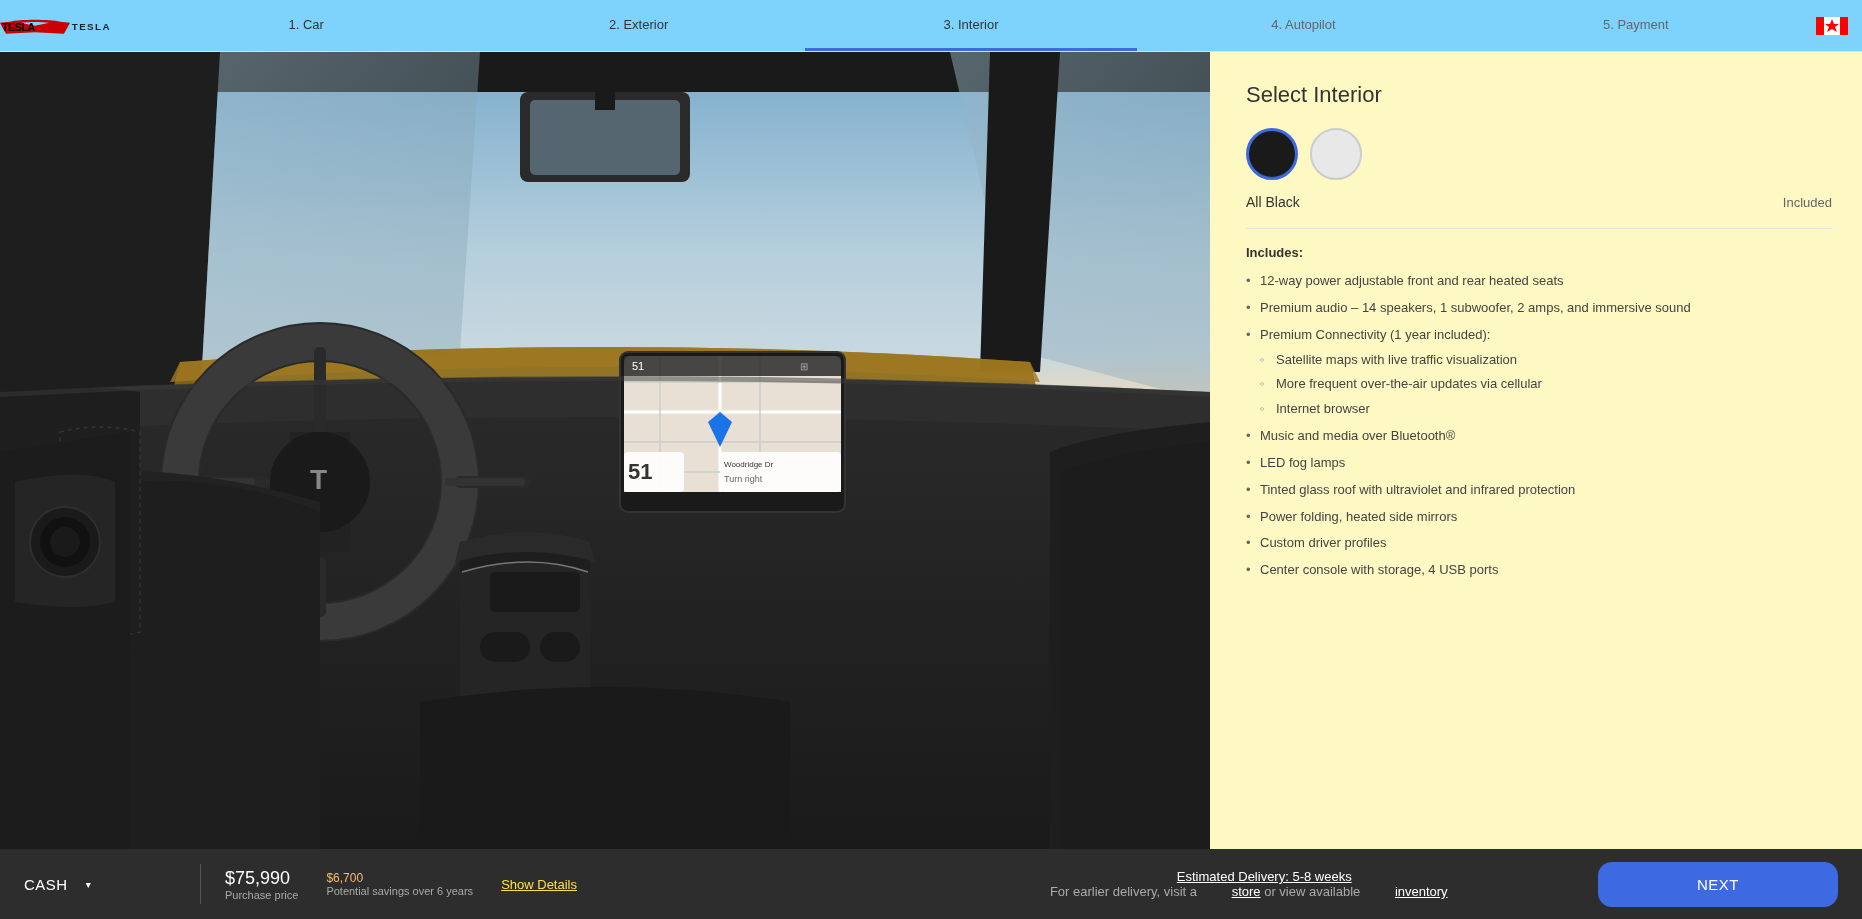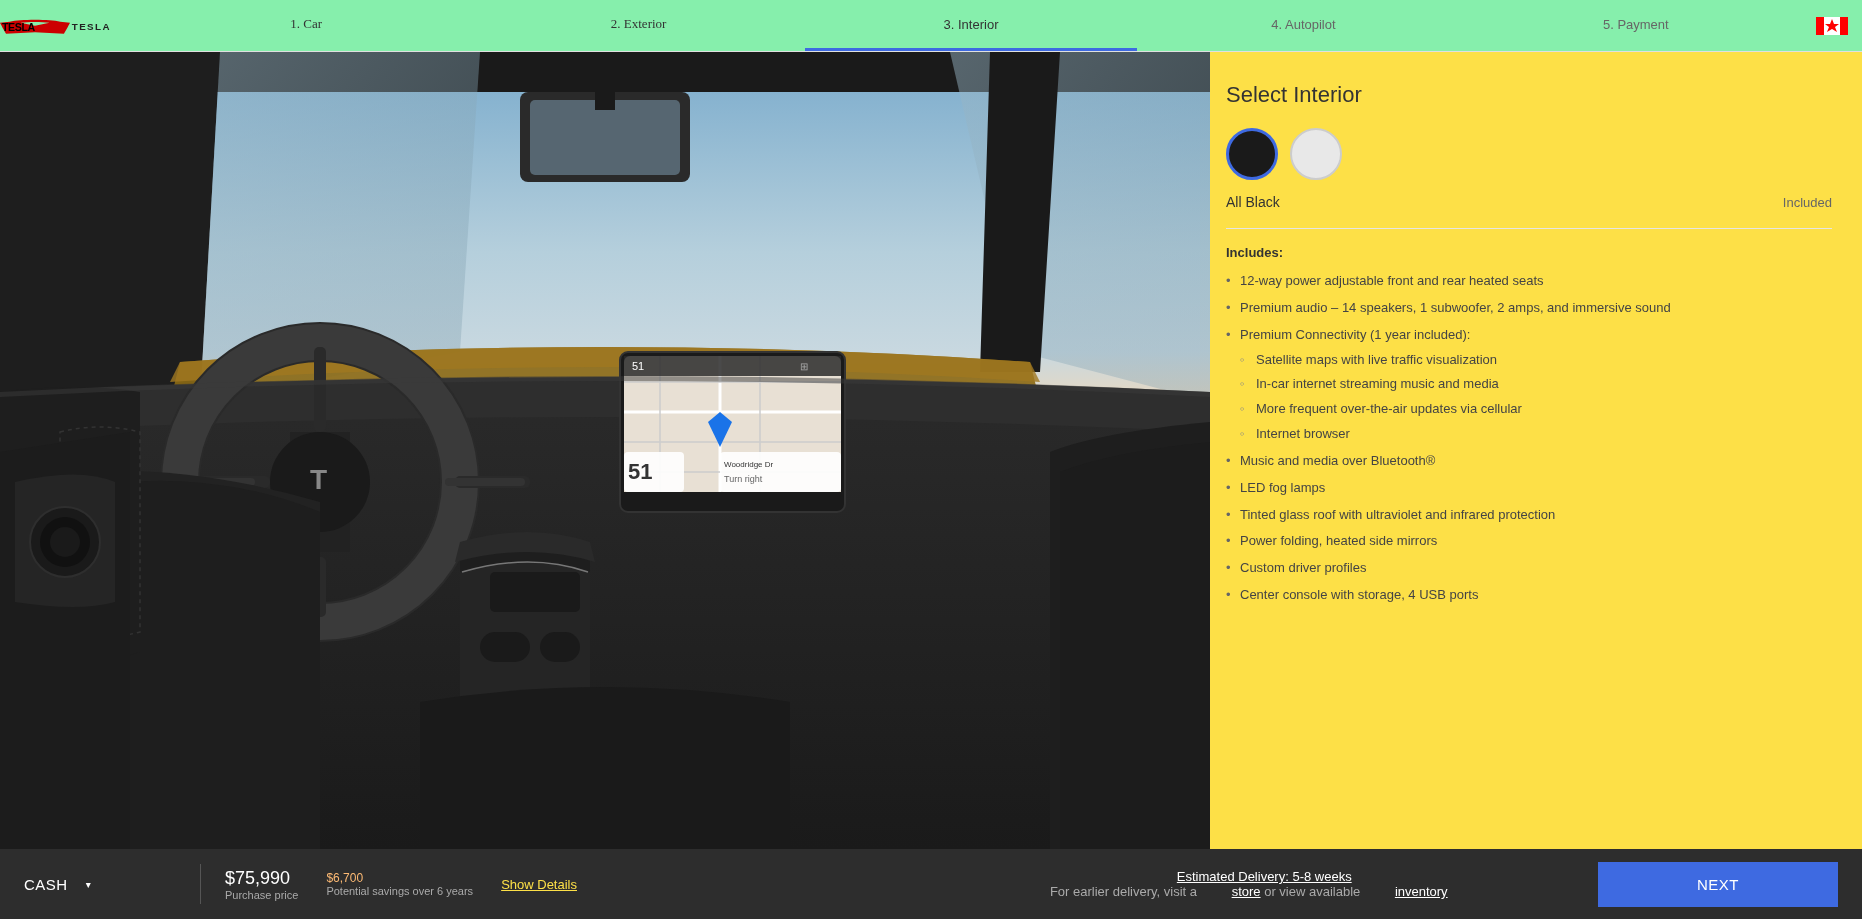--- a/index.html
+++ b/index.html
@@ -6,21 +6,21 @@
     body { font-family: -apple-system, BlinkMacSystemFont, 'Segoe UI', sans-serif; width: 1862px; min-height: 919px; overflow: hidden; background: #fff; }
 
     
     .header {
       display: flex;
       align-items: center;
       height: 52px;
       border-bottom: 1px solid #e0e0e0;
       position: relative;
       z-index: 10;
-      background: #86efac;
+      background: #7dd3fc;
     }
     .header-logo {
       width: 140px;
       display: flex;
       align-items: center;
       justify-content: center;
       flex-shrink: 0;
     }
     .header-logo svg { width: 90px; height: 20px; }
     .header-steps {
@@ -37,21 +37,21 @@
       font-size: 13px;
       color: #666;
       cursor: pointer;
       position: relative;
       border-bottom: 3px solid transparent;
     }
     .header-step.active {
       color: #333;
       border-bottom: 3px solid #3e6ae1;
     }
-    .header-step.completed { color: #333; font-family: Liberation Serif, serif; }
+    .header-step.completed { color: #333; }
     .header-flag {
       width: 60px;
       display: flex;
       align-items: center;
       justify-content: center;
       flex-shrink: 0;
     }
 
     
     .main-content {
@@ -69,23 +69,23 @@
     .car-image-bg {
       width: 100%;
       height: 100%;
       background: linear-gradient(160deg, #8ab0c8 0%, #b8cdd8 20%, #cdd8de 35%, #1a1a1a 60%, #111 100%);
       position: relative;
     }
 
     
     .right-panel {
       flex: 1;
-      padding: 30px 30px 20px 16px;
+      padding: 30px 30px 20px 36px;
       overflow-y: auto;
-      background: #fde047;
+      background: #fef9c3;
     }
     .select-interior-title {
       font-size: 22px;
       font-weight: 500;
       color: #333;
       margin-bottom: 20px;
     }
 
     
     .color-swatches {
@@ -261,21 +261,21 @@
     .footer-right {
       width: 280px;
       display: flex;
       justify-content: flex-end;
       padding-right: 24px;
     }
     .footer-next-btn {
       background: #3e6ae1;
       color: #fff;
       border: none;
-      border-radius: 0;
+      border-radius: 14px;
       padding: 14px 60px;
       font-size: 15px;
       font-weight: 500;
       cursor: pointer;
       letter-spacing: 0.5px;
       width: 240px;
       margin-left: 6px;
     }
 
     
@@ -487,23 +487,20 @@
       <li>
         <span>Premium audio – 14 speakers, 1 subwoofer, 2 amps, and immersive sound</span>
       </li>
       <li>
         <span>Premium Connectivity (1 year included):</span>
         <ul class="sub-list">
           <li>
             <span>Satellite maps with live traffic visualization</span>
           </li>
           <li>
-            <span>In-car internet streaming music and media</span>
-          </li>
-          <li>
             <span>More frequent over-the-air updates via cellular</span>
           </li>
           <li>
             <span>Internet browser</span>
           </li>
         </ul>
       </li>
       <li>
         <span>Music and media over Bluetooth®</span>
       </li>

